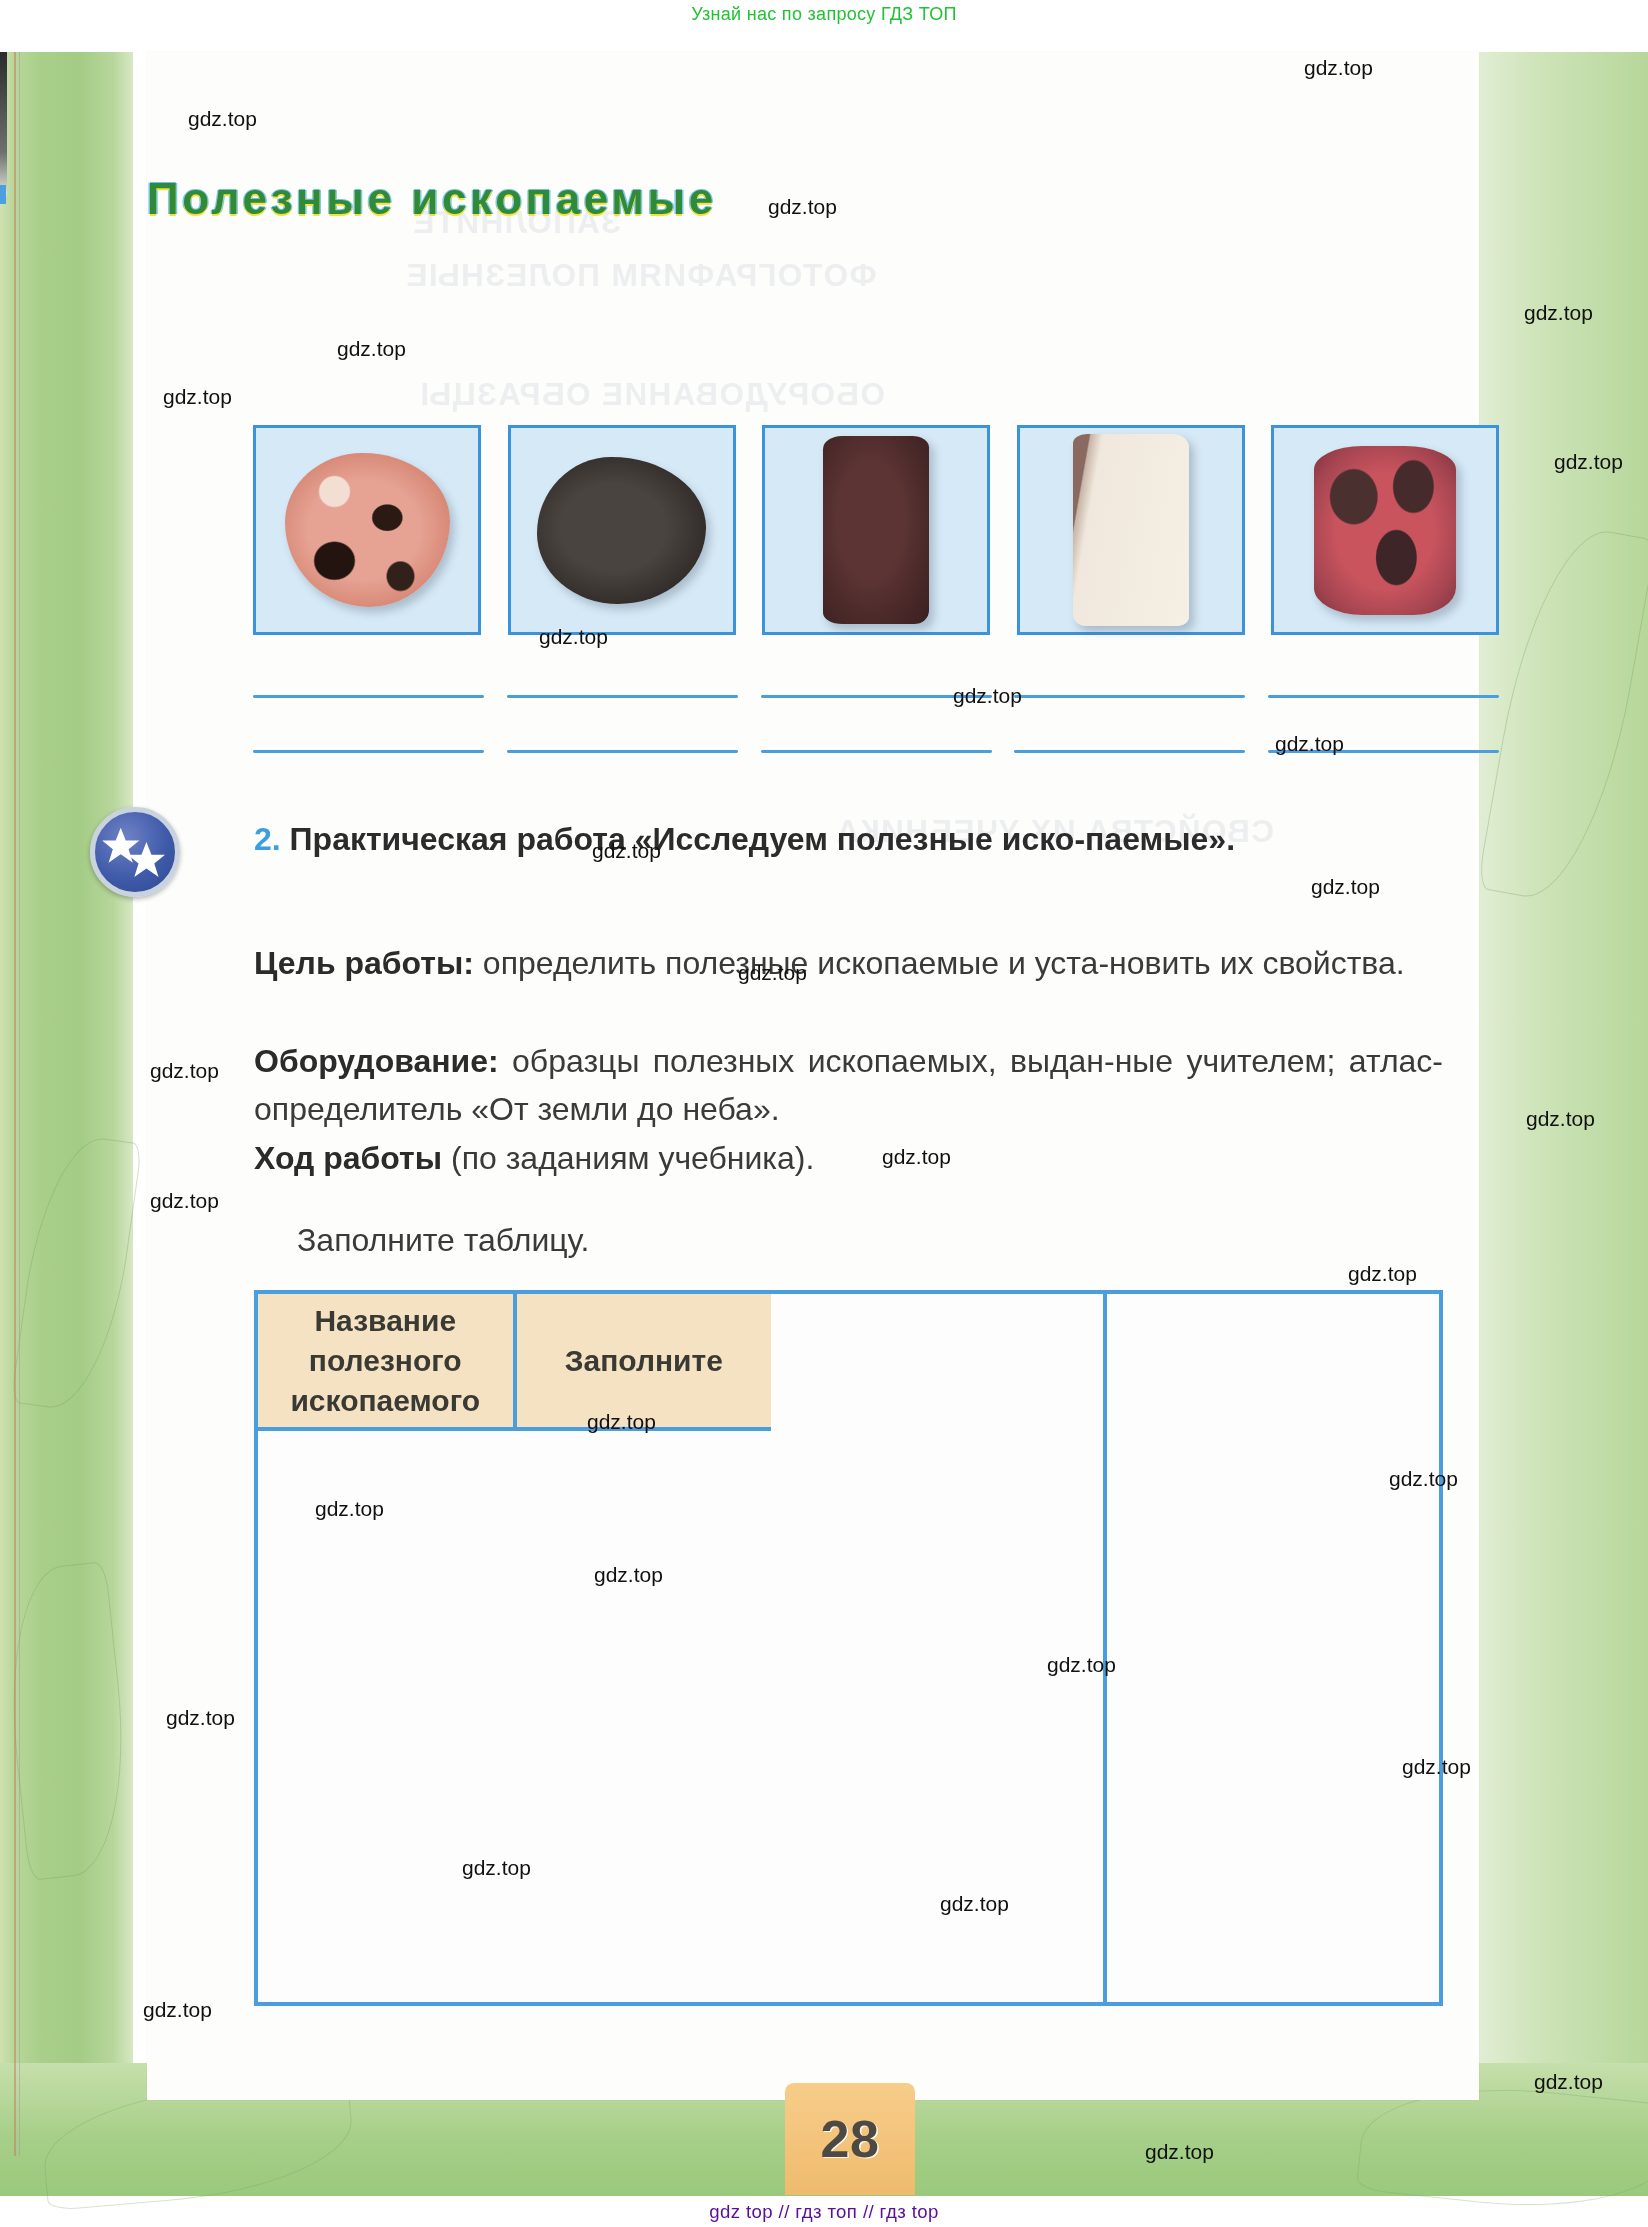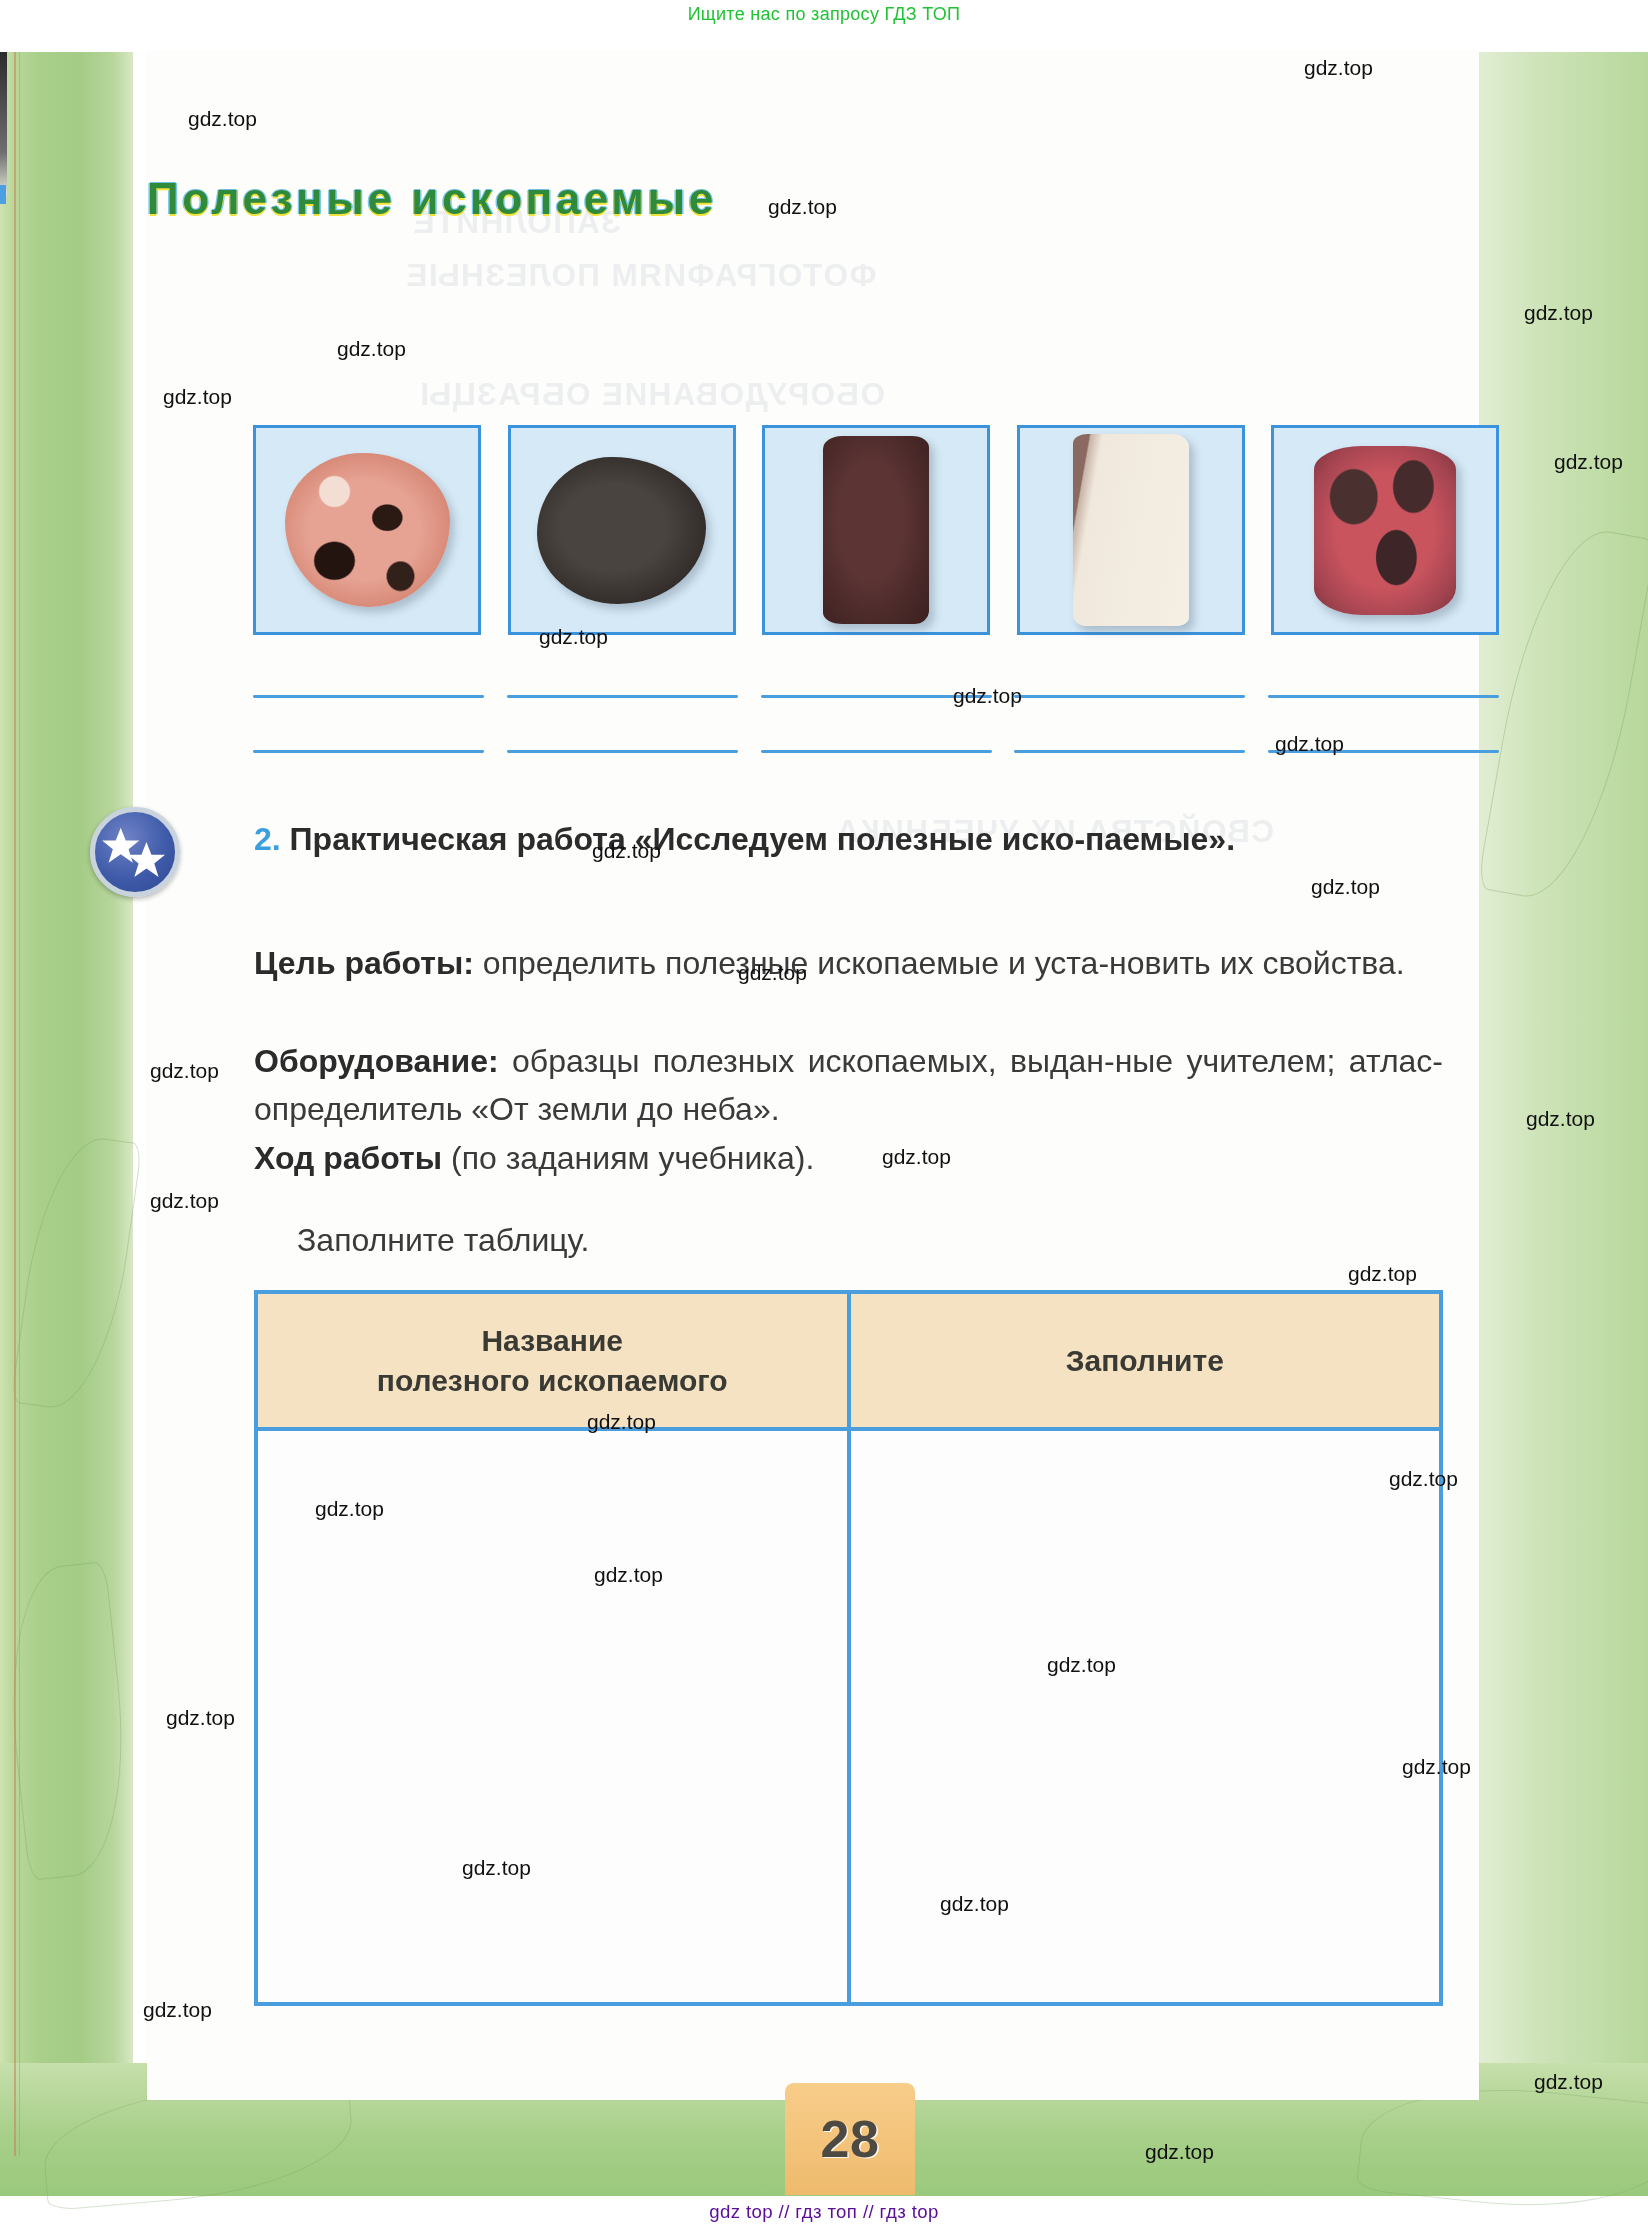--- a/index.html
+++ b/index.html
@@ -250,21 +250,21 @@
   #star-badge svg { display:block; }
 
   
   #table {
     position: absolute;
     left: 107px; top: 1238px;
     width: 1189px; height: 716px;
     border: 4.3px solid #4a9ede;
     box-sizing: border-box;
     display: flex;
-    flex-direction: column;
+    flex-direction: row;
     background: #fdfdfd;
   }
   #table-head {
     display: flex;
     height: 133px;
     border-bottom: 4.3px solid #4a9ede;
   }
   .th {
     background: #f5e2c3;
     display: flex;
@@ -309,21 +309,21 @@
     color: #111111;
     white-space: nowrap;
     pointer-events: none;
     font-family: "Liberation Sans", sans-serif;
     text-align: center;
   }
 </style>
 </head>
 <body>
 
-<div id="top-banner">Ищите нас по запросу ГДЗ ТОП</div>
+<div id="top-banner">Узнай нас по запросу ГДЗ ТОП</div>
 
 <div id="bottom-banner">gdz top  //  гдз топ  //  гдз top</div>
 
 <div id="page-sheet">
 
   <div class="green-band" id="green-left"></div>
   <div class="green-band" id="green-right"></div>
   <div id="green-bottom"></div>
 
   <div class="leaf" id="leaf1"></div>

